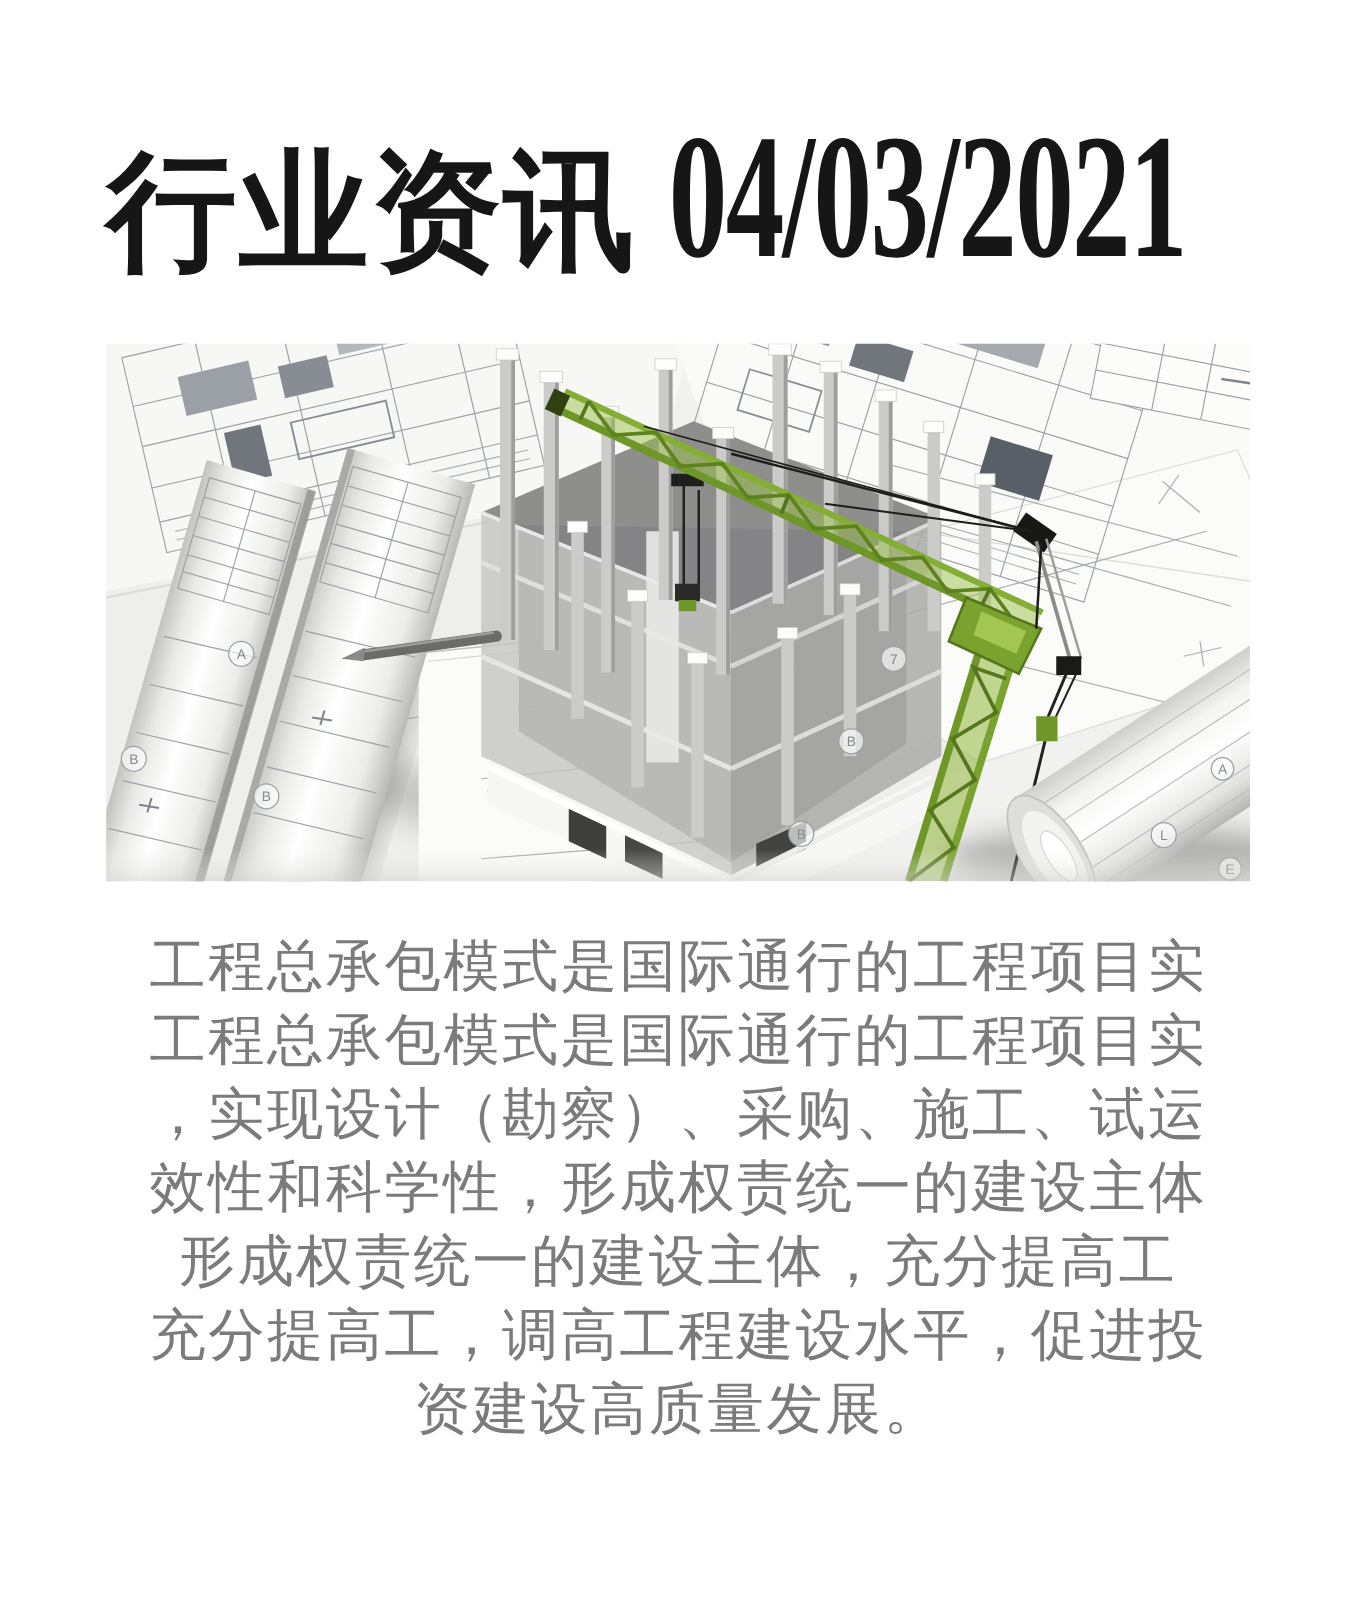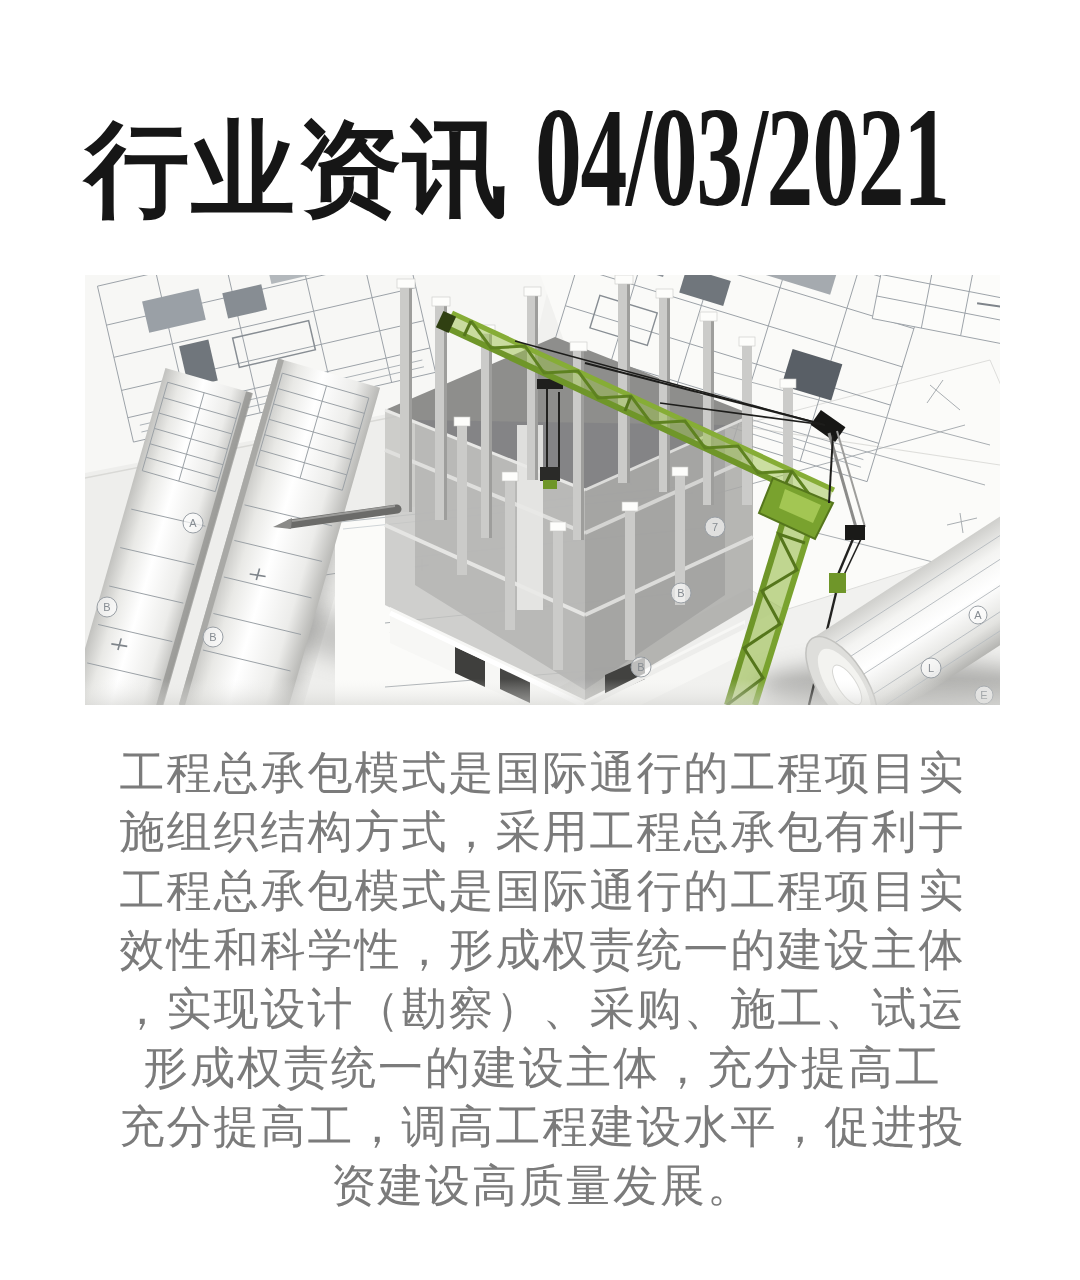--- a/index.html
+++ b/index.html
@@ -355,22 +355,21 @@
         <text x="893" y="344" text-anchor="middle">A</text>
         <text x="899" y="424" text-anchor="middle">E</text>
       </g>
 
       <rect x="0" y="404" width="915" height="26" fill="url(#gBottom)" opacity="0.55"></rect>
     </svg>
   </figure>
 
   <div class="body-text">
     <div class="pline">工程总承包模式是国际通行的工程项目实</div>
-    <div class="pline">施组织结构方式，采用工程总承包有利于</div>
     <div class="pline">工程总承包模式是国际通行的工程项目实</div>
+    <div class="pline">，实现设计（勘察）、采购、施工、试运</div>
     <div class="pline">效性和科学性，形成权责统一的建设主体</div>
-    <div class="pline">，实现设计（勘察）、采购、施工、试运</div>
     <div class="pline">形成权责统一的建设主体，充分提高工</div>
     <div class="pline">充分提高工，调高工程建设水平，促进投</div>
     <div class="pline">资建设高质量发展。</div>
   </div>
 
 </div>
 
 </body></html>

